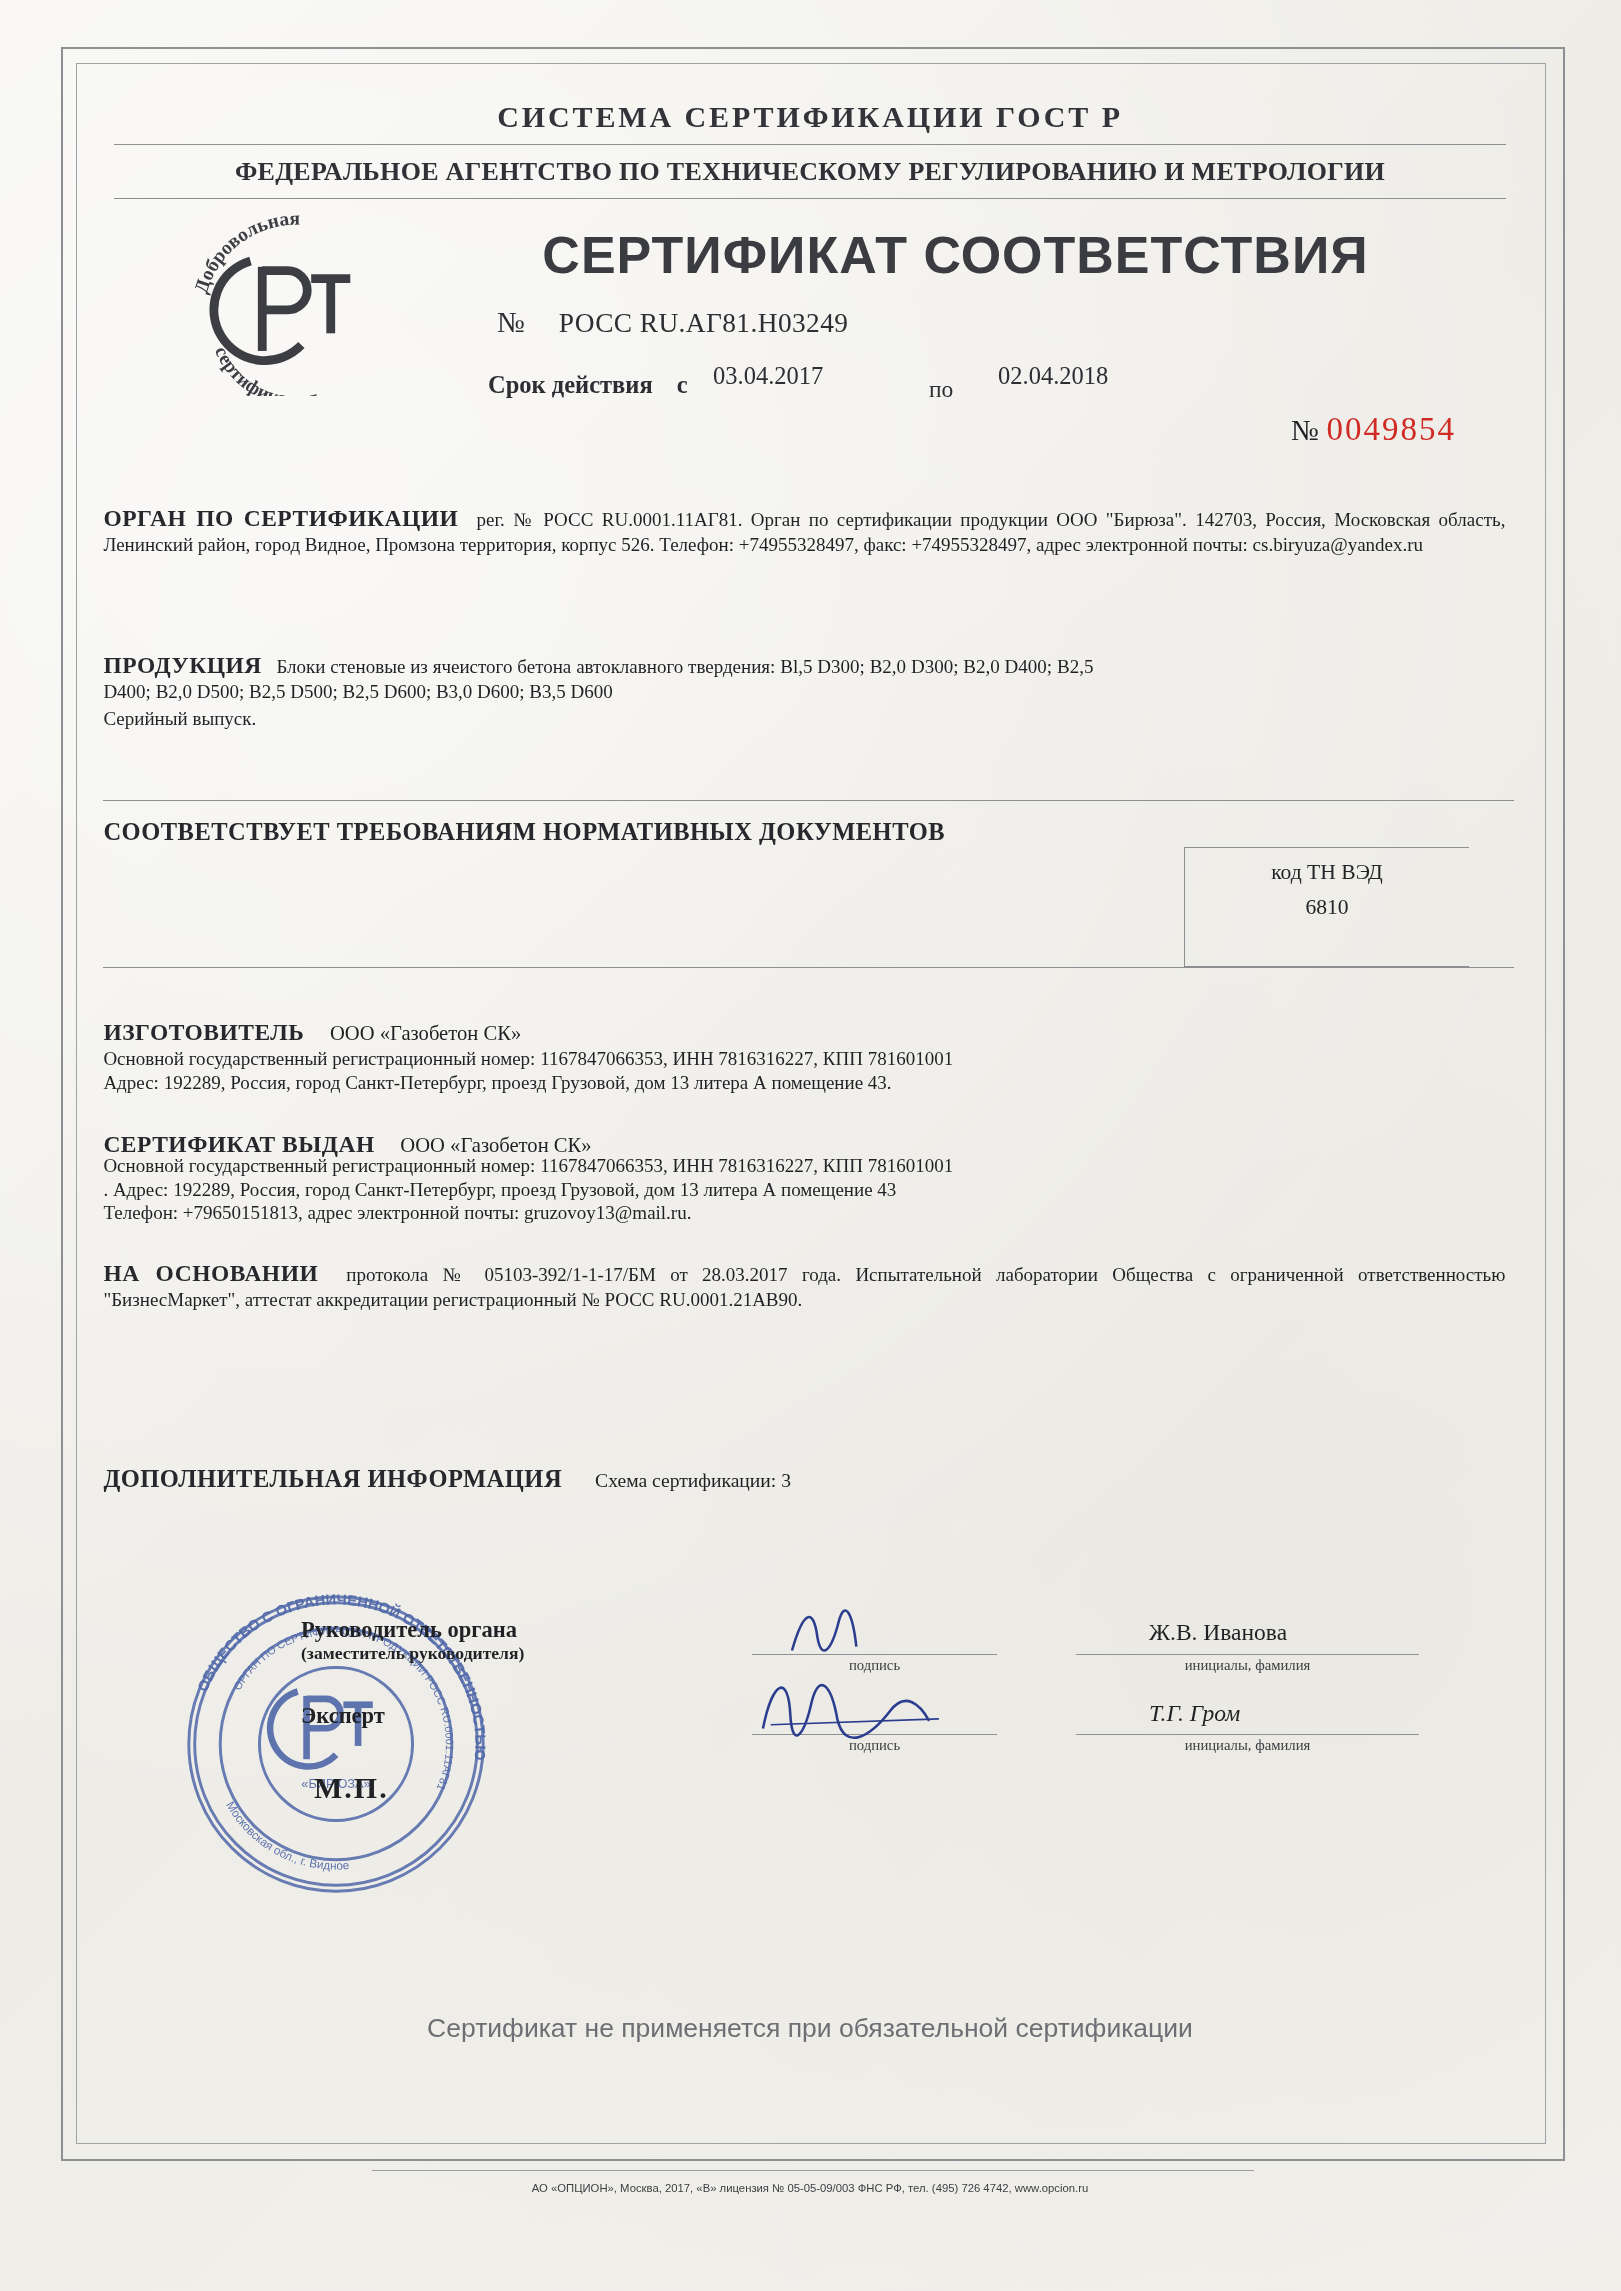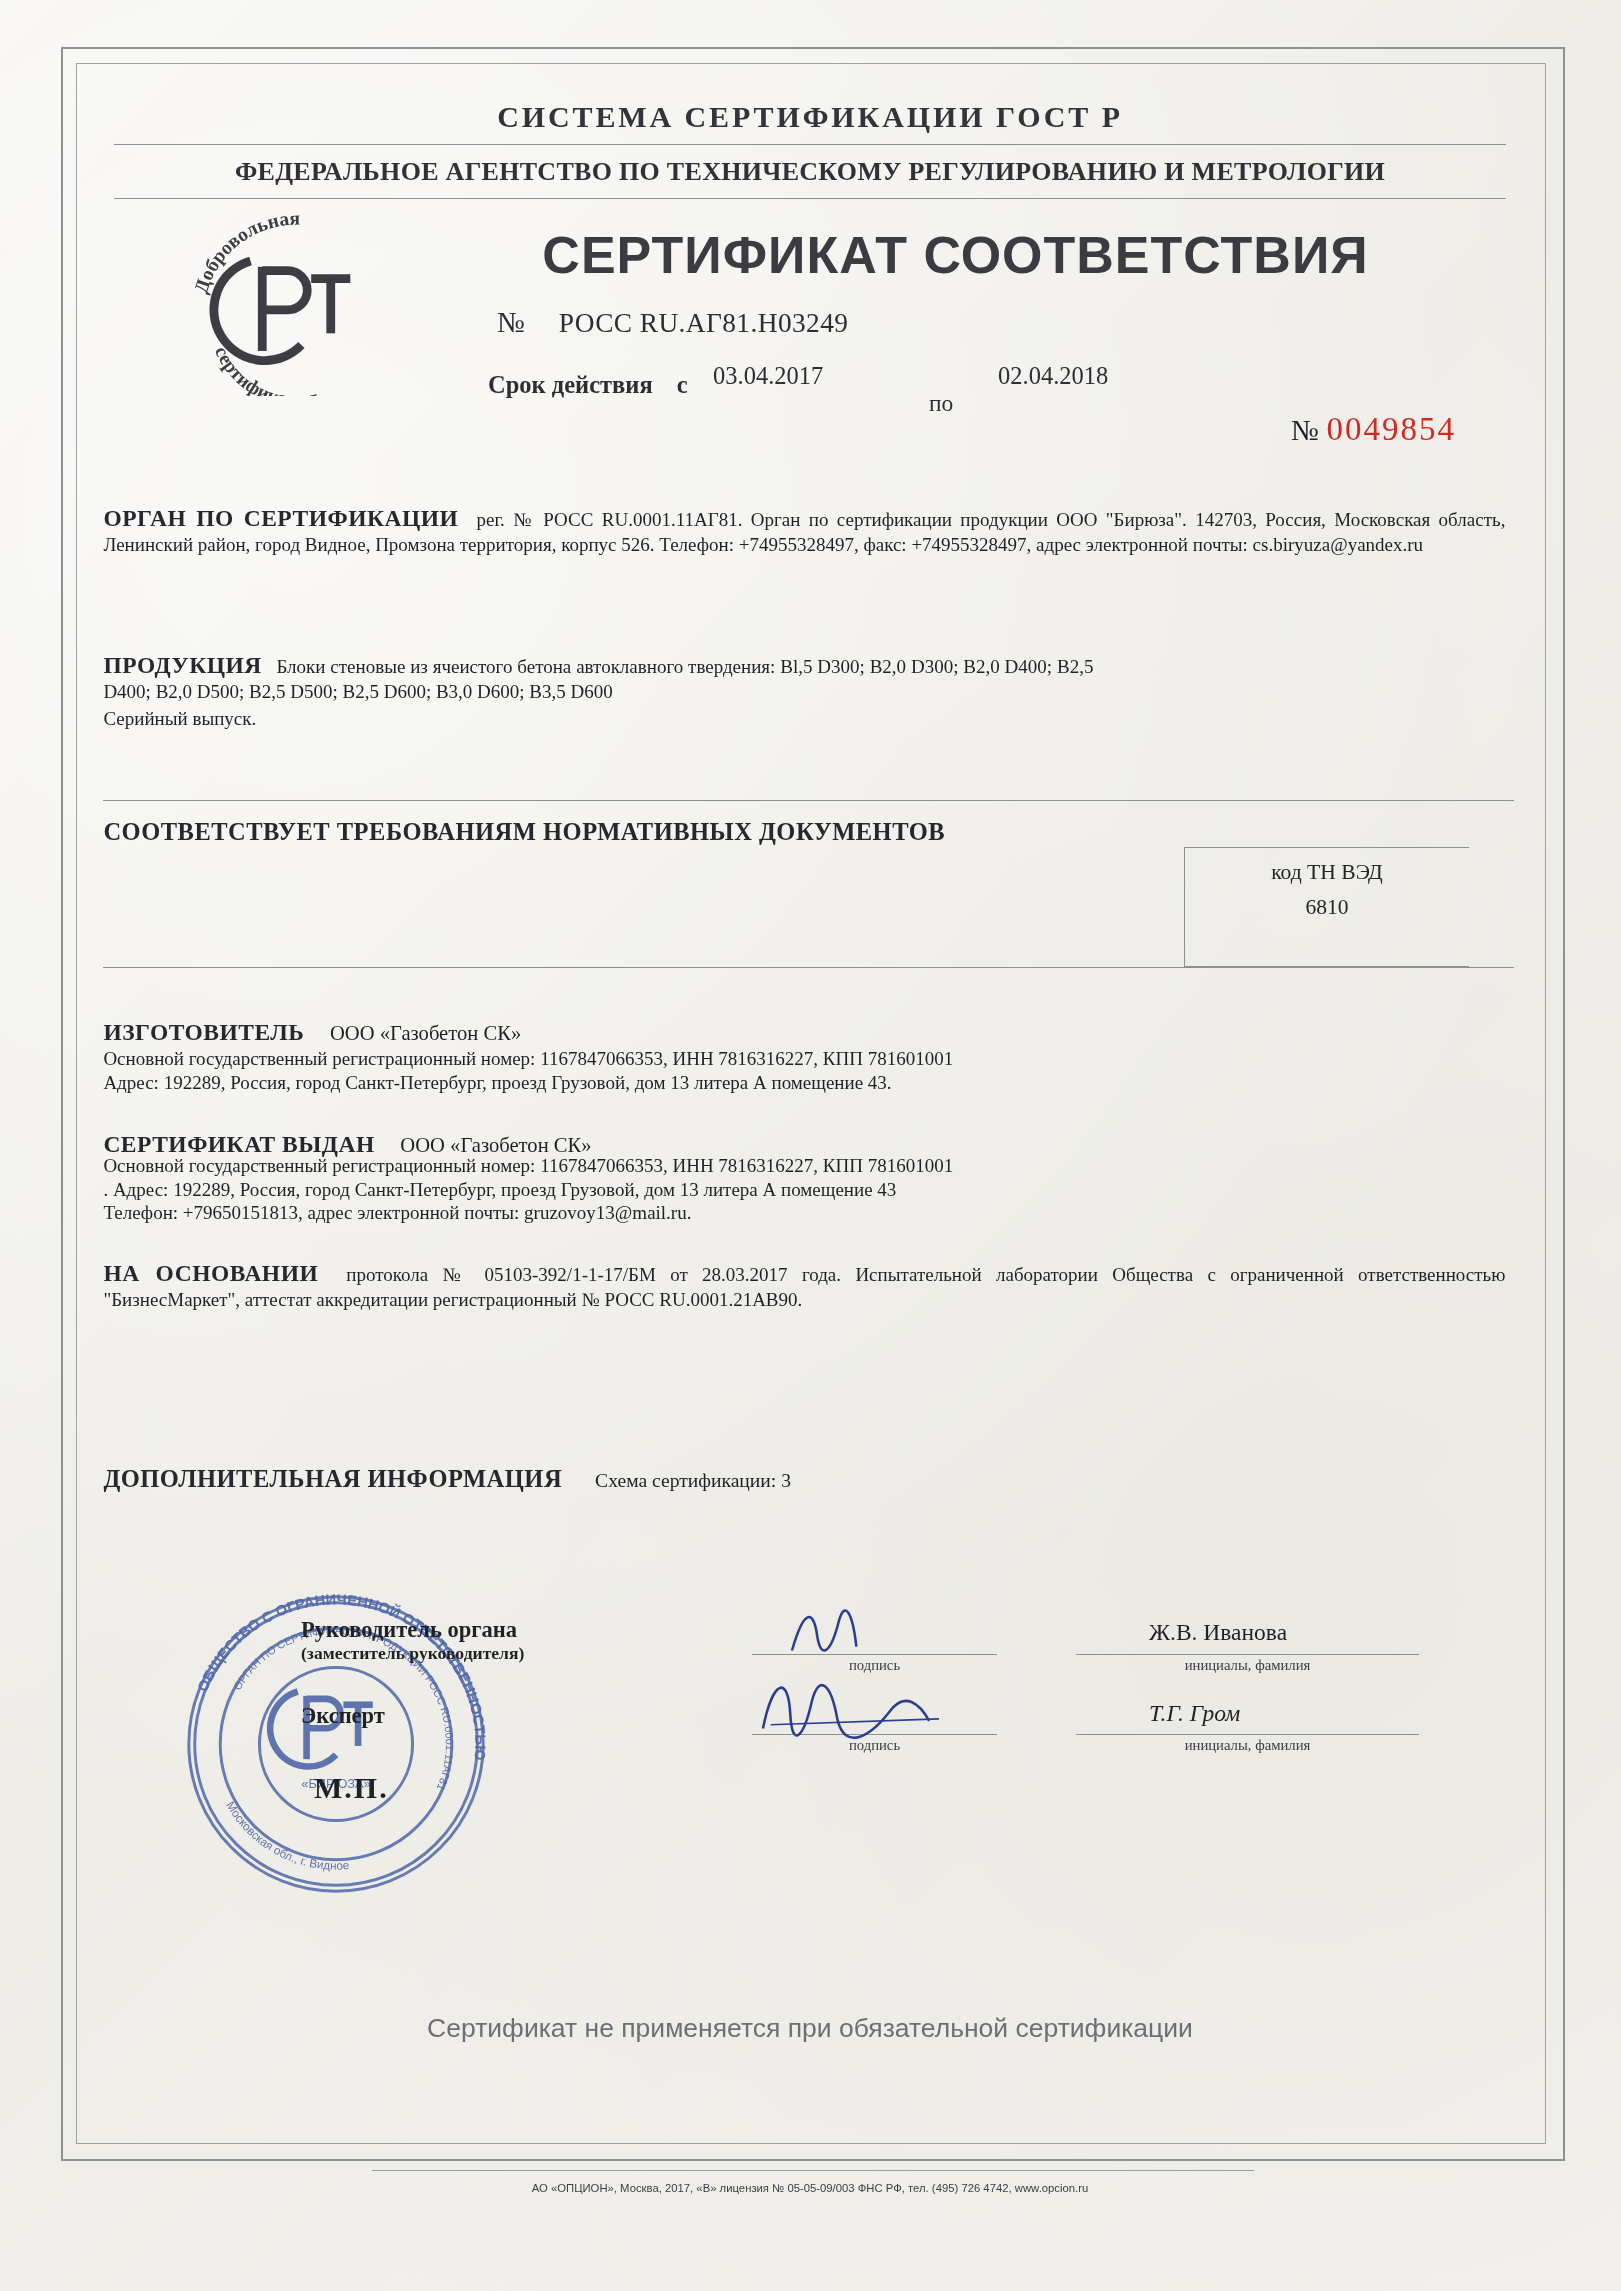--- a/index.html
+++ b/index.html
@@ -120,21 +120,21 @@
     position: absolute;
     left: 412px;
     top: 307px;
     font-size: 25.5px;
     color: #2c2e33;
   }
   .valid-row .lbl { font-weight: bold; font-size: 24.5px; }
   .valid-row .from-date {
     position: absolute; left: 225px; top: -7.8px; font-size: 24.5px;
   }
-  .valid-row .po { position: absolute; left: 441px; top: 20px; font-size: 23.5px;}
+  .valid-row .po { position: absolute; left: 441px; top: 6px; font-size: 23.5px;}
   .valid-row .to-date { position: absolute; left: 510px; top: -7.8px; font-size: 24.5px;}
 
   .blank-no {
     position: absolute;
     right: 88px;
     top: 348px;
     font-size: 31px;
     color: #d02a24;
   }
   .blank-no .n { color: #1f2126; font-size: 29px; }

